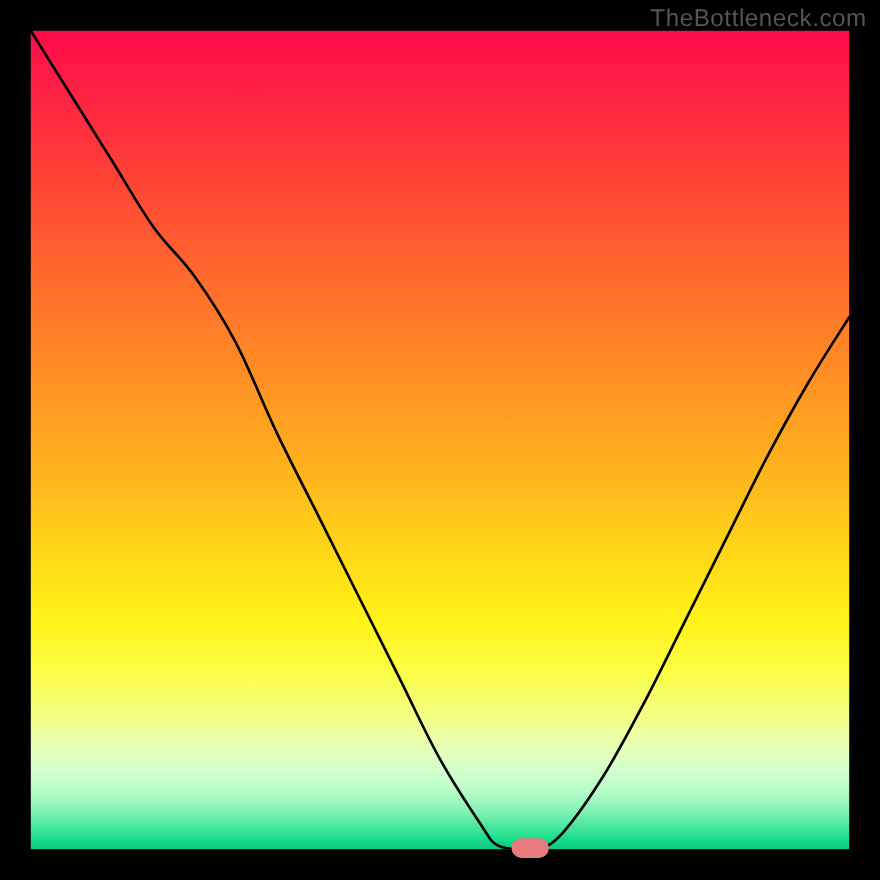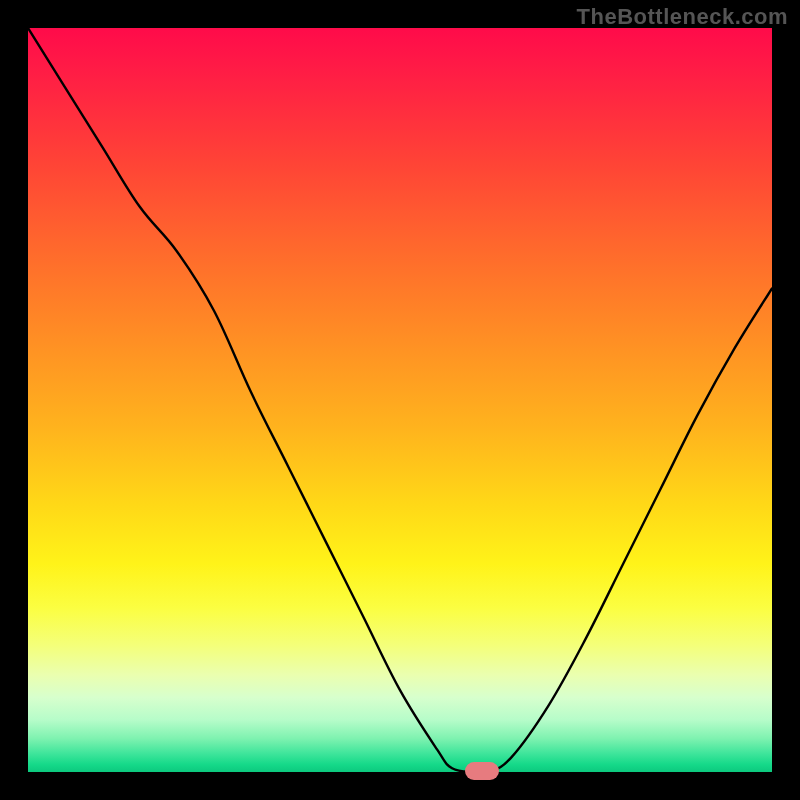--- a/index.html
+++ b/index.html
@@ -16,21 +16,21 @@
     width: 800px;
     height: 800px;
     background: #000;
   }
   .watermark {
     position: absolute;
     top: 4px;
     right: 12px;
     color: #555;
     font-size: 22px;
-    font-weight: 700;
+    font-weight: 400;
     letter-spacing: 0.5px;
     z-index: 5;
   }
   .plot-area {
     position: absolute;
     left: 28px;
     top: 28px;
     width: 744px;
     height: 744px;
   }

